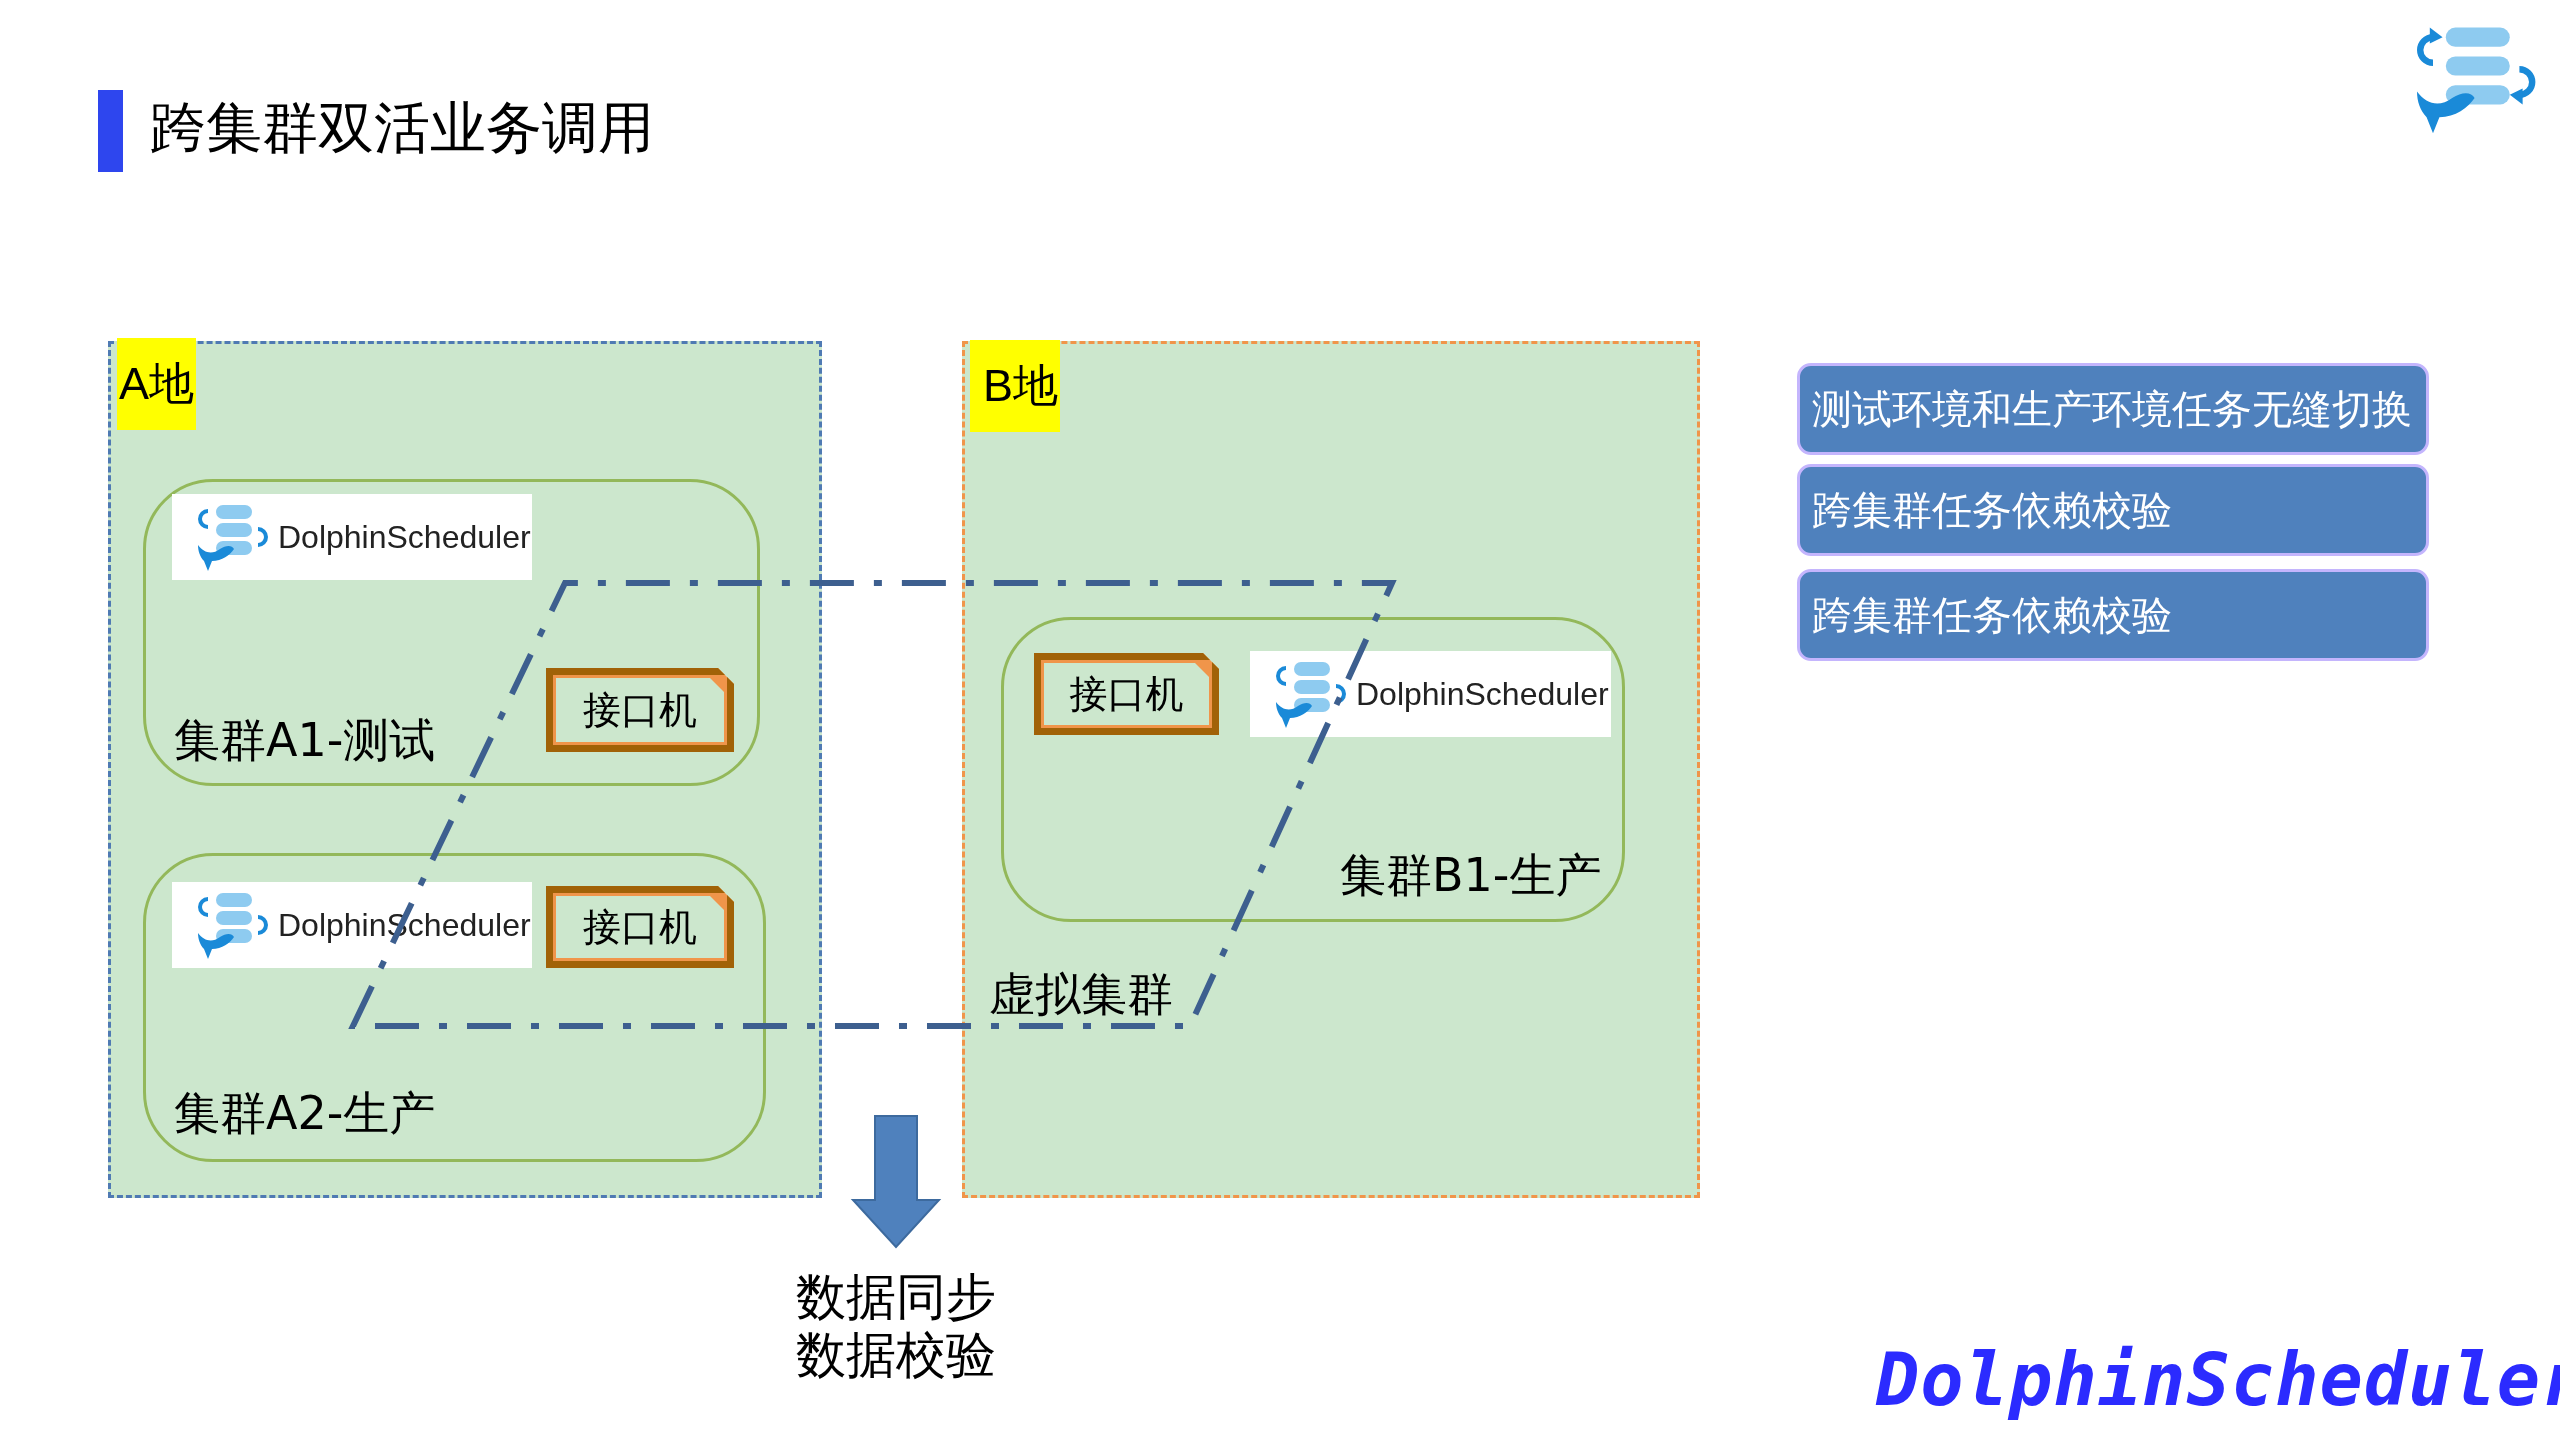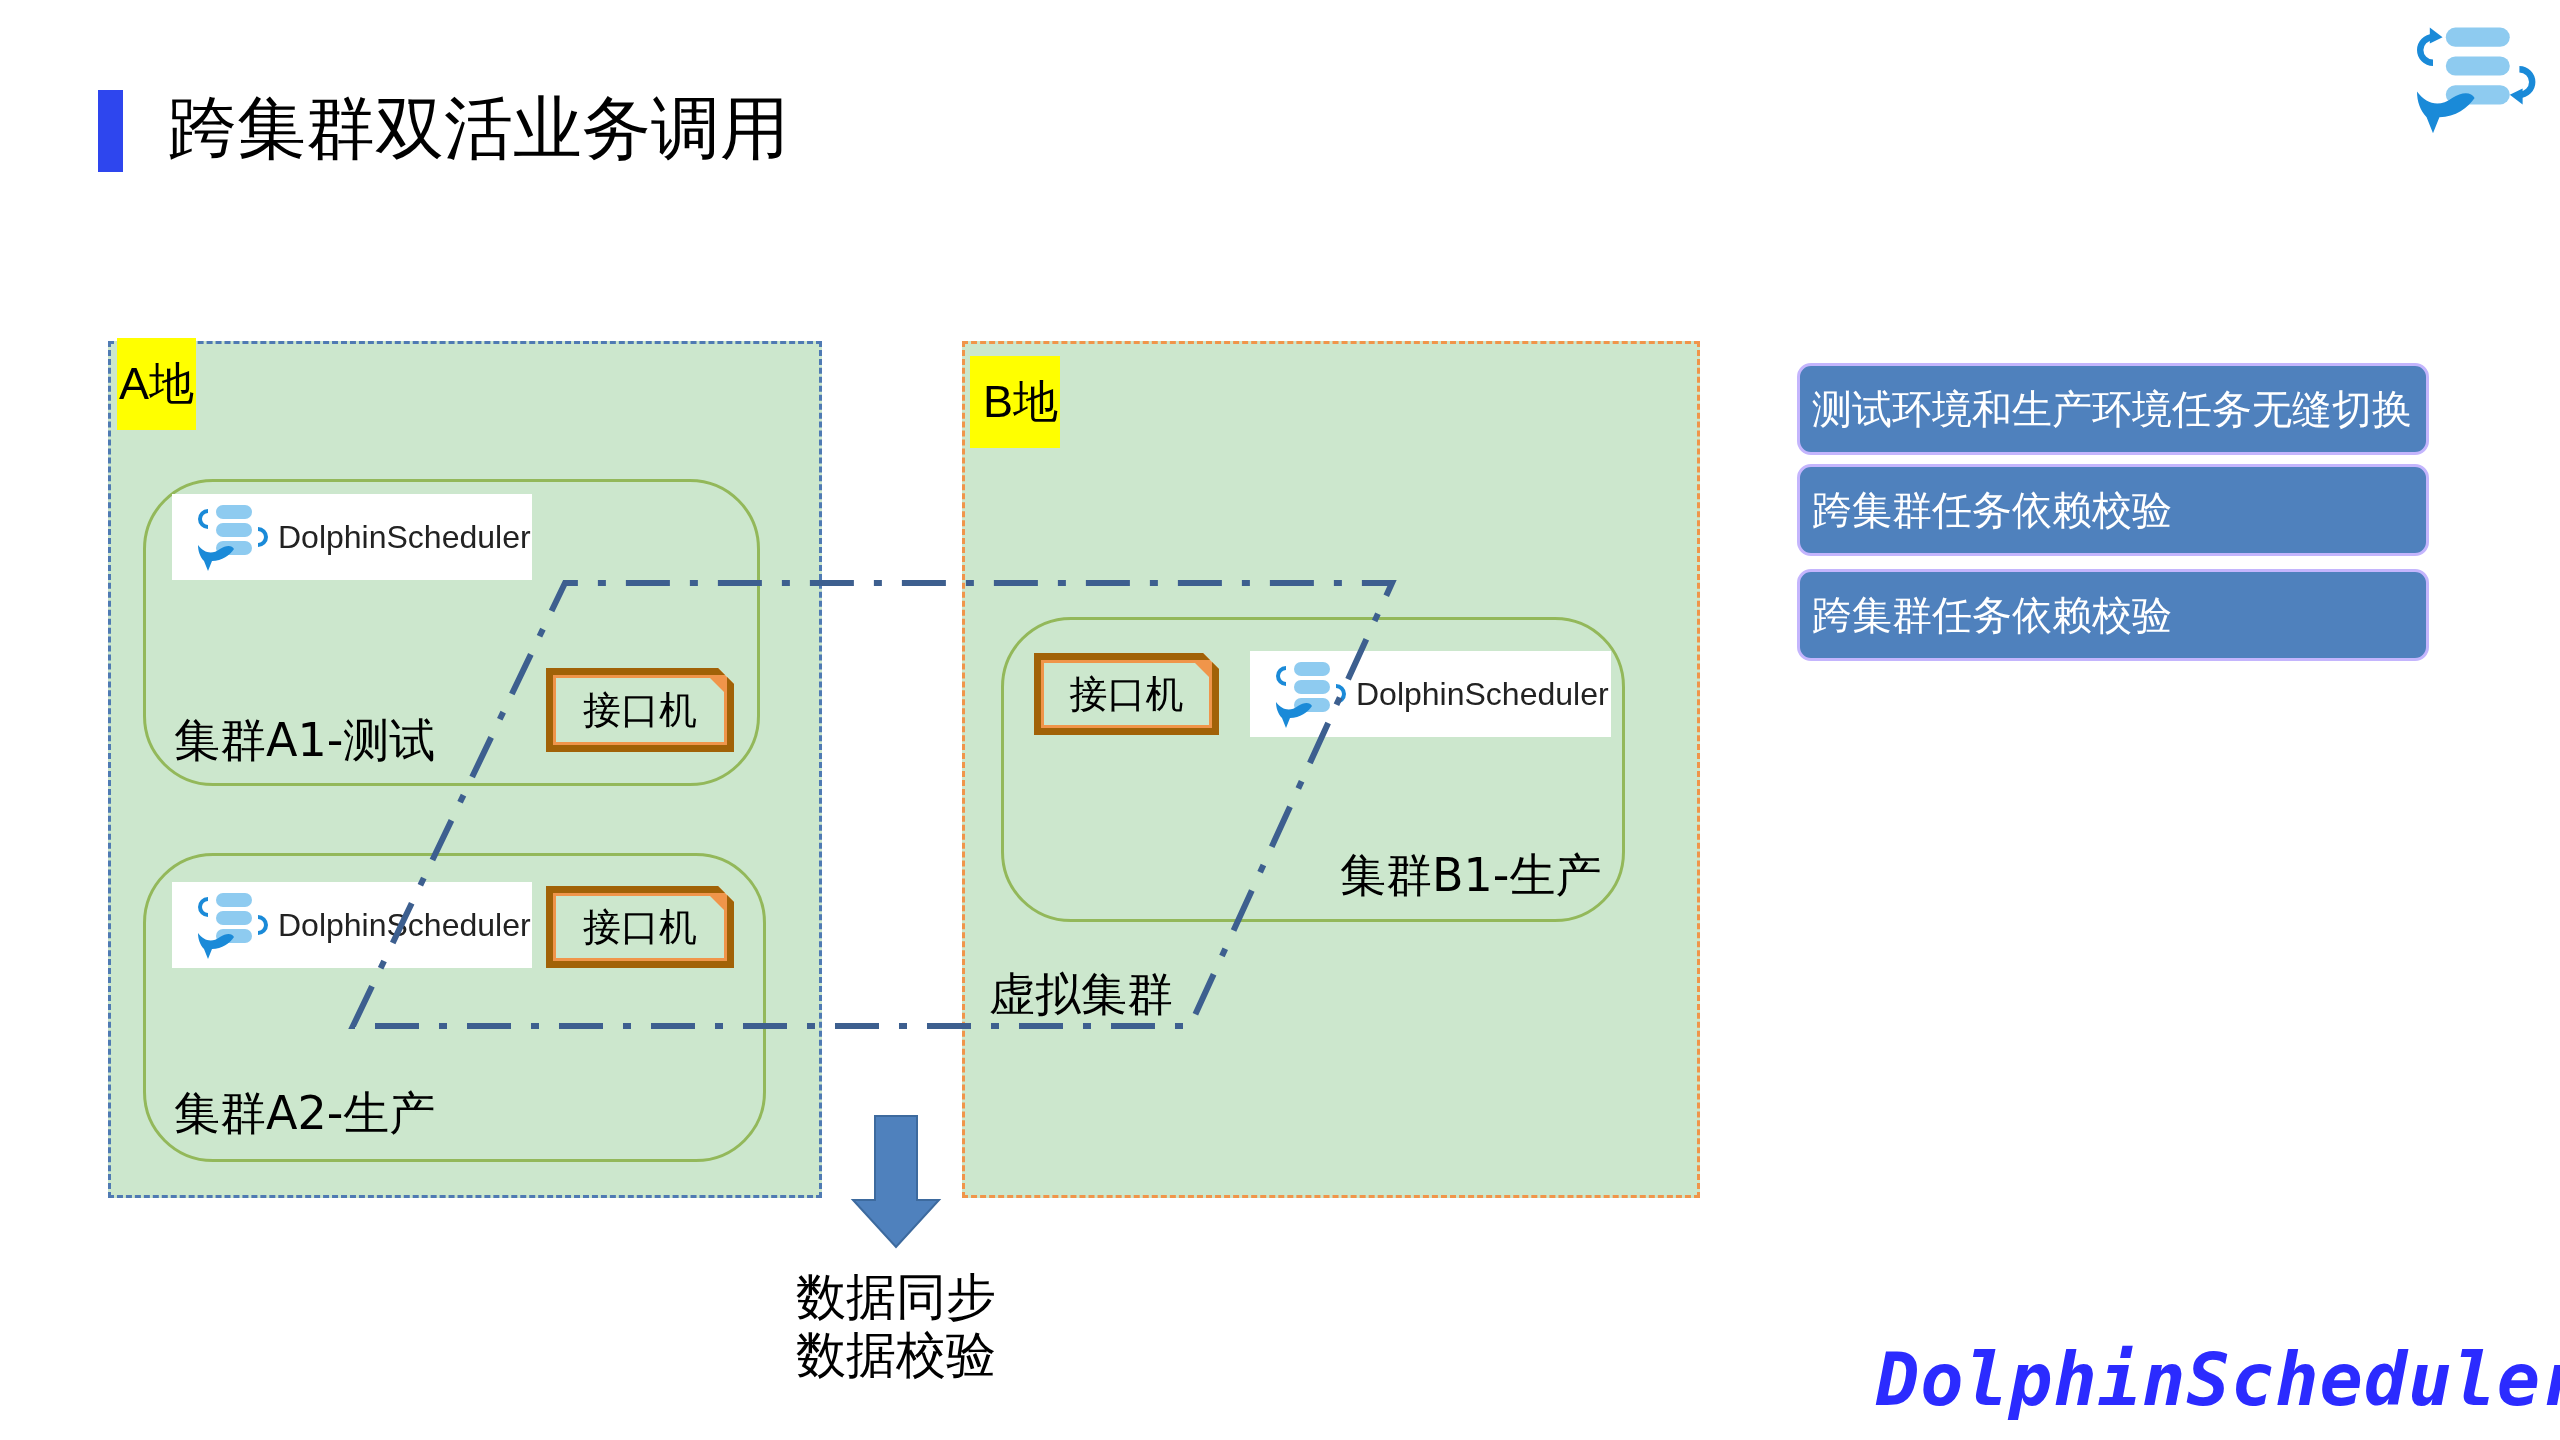--- a/index.html
+++ b/index.html
@@ -1,20 +1,20 @@
 <!DOCTYPE html>
 <html><head>
 <meta charset="utf-8">
 <style>
   html, body { margin:0; padding:0; background:#ffffff; }
   body { width:2560px; height:1440px; position:relative; overflow:hidden;
          font-family:"DejaVu Sans","Liberation Sans",sans-serif; color:#000; }
   .abs { position:absolute; }
   .title-bar { left:98px; top:90px; width:25px; height:82px; background:#2e46ee; }
-  .title { left:168px; top:78px; font-size:69px; line-height:100px; white-space:nowrap; }
+  .title { left:150px; top:78px; font-size:56px; line-height:100px; white-space:nowrap; }
   .region { border:3px dashed; background:#cce7cd; box-sizing:border-box; }
   .region-a { left:108px; top:341px; width:714px; height:857px; border-color:#4f7ab3; }
   .region-b { left:962px; top:341px; width:738px; height:857px; border-color:#f0954a; }
   .site-label { background:#ffff00; font-size:45px; line-height:92px; padding:0 2px;
                 font-family:"Liberation Sans",sans-serif; white-space:nowrap; }
   .cluster { border:3px solid #93b85a; border-radius:70px; box-sizing:border-box; }
   .ds-box { background:#ffffff; display:flex; align-items:center; box-sizing:border-box; padding-left:10px; }
   .ds-box svg { width:92px; height:80px; flex:none; }
   .ds-box .ds-text { font-family:"Liberation Sans",sans-serif; font-size:32px; color:#222; margin-left:4px; white-space:nowrap; }
   .iface { border:7px solid #a16207; box-sizing:border-box; display:flex; align-items:center; justify-content:center;
@@ -84,21 +84,21 @@
   <span class="ds-text">DolphinScheduler</span>
 </div>
 <div class="abs iface" style="left:546px;top:886px;width:188px;height:82px;">
   <div class="iface-inner">
       <span>接口机</span>
     </div>
 </div>
 <div class="abs cluster-label" style="left:166px;top:1083px;">集群A2-生产</div>
 
 <div class="abs region region-b"></div>
-<div class="abs site-label" style="left:970px;top:356px;padding-left:13px;">B地</div>
+<div class="abs site-label" style="left:970px;top:340px;padding-left:13px;">B地</div>
 
 <div class="abs cluster" style="left:1001px;top:617px;width:624px;height:305px;"></div>
 <div class="abs iface" style="left:1034px;top:653px;width:185px;height:82px;">
   <div class="iface-inner">
       <span>接口机</span>
     </div>
 </div>
 <div class="abs ds-box" style="left:1250px;top:651px;width:361px;height:86px;">
   <svg viewBox="0 0 92 80">
     <rect x="34" y="8" width="36" height="14" rx="7" fill="#8ecbf0"></rect>

